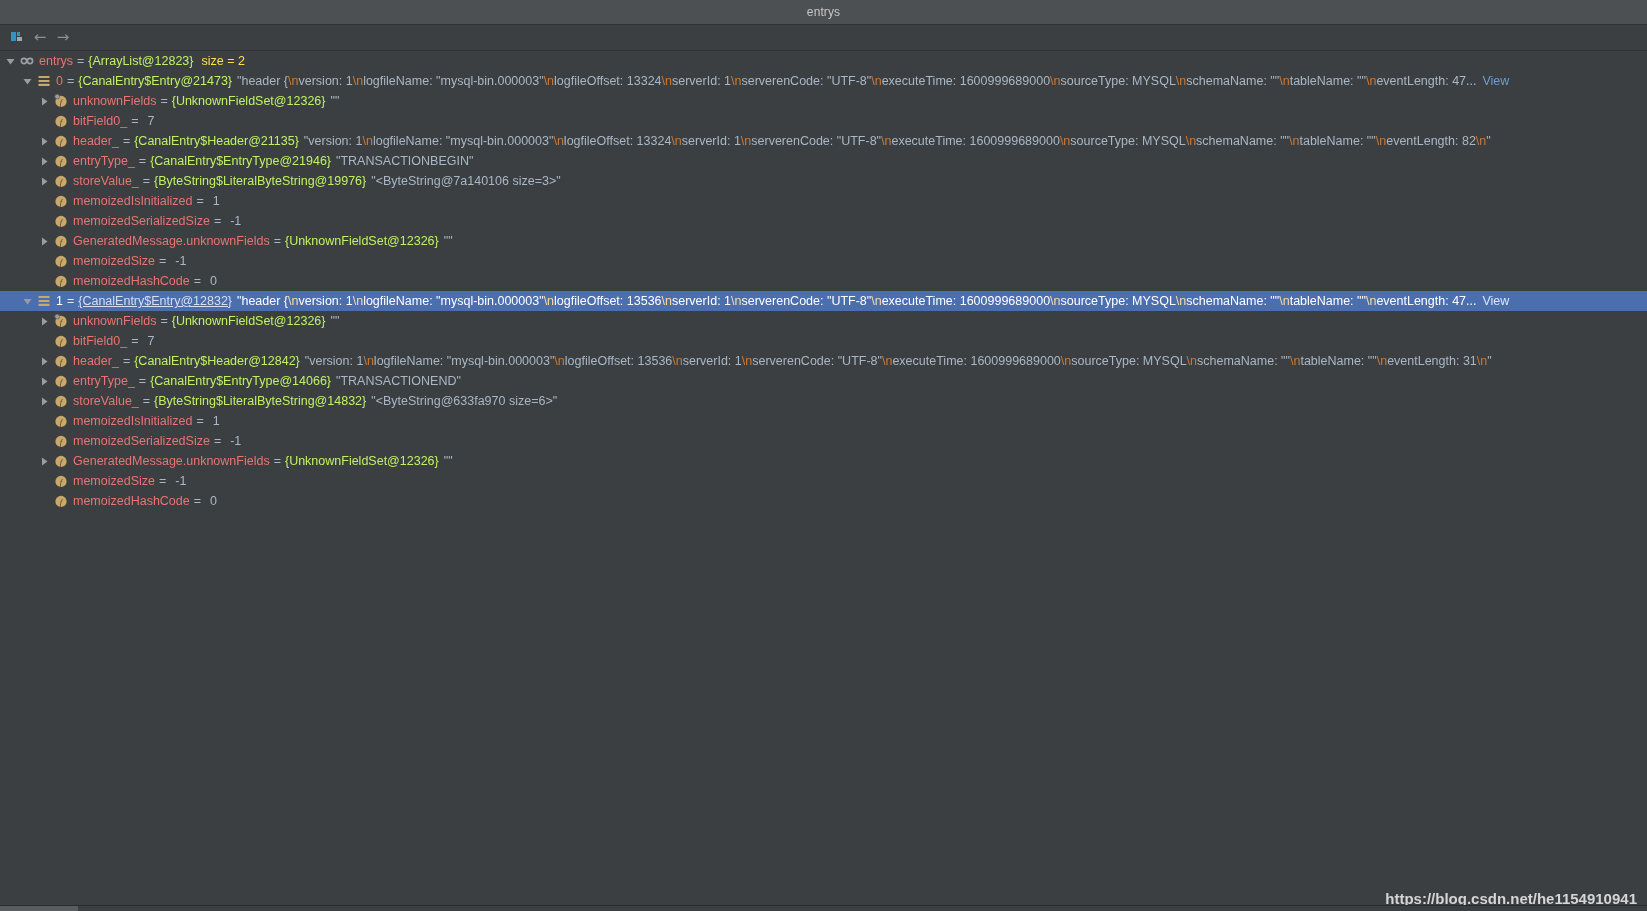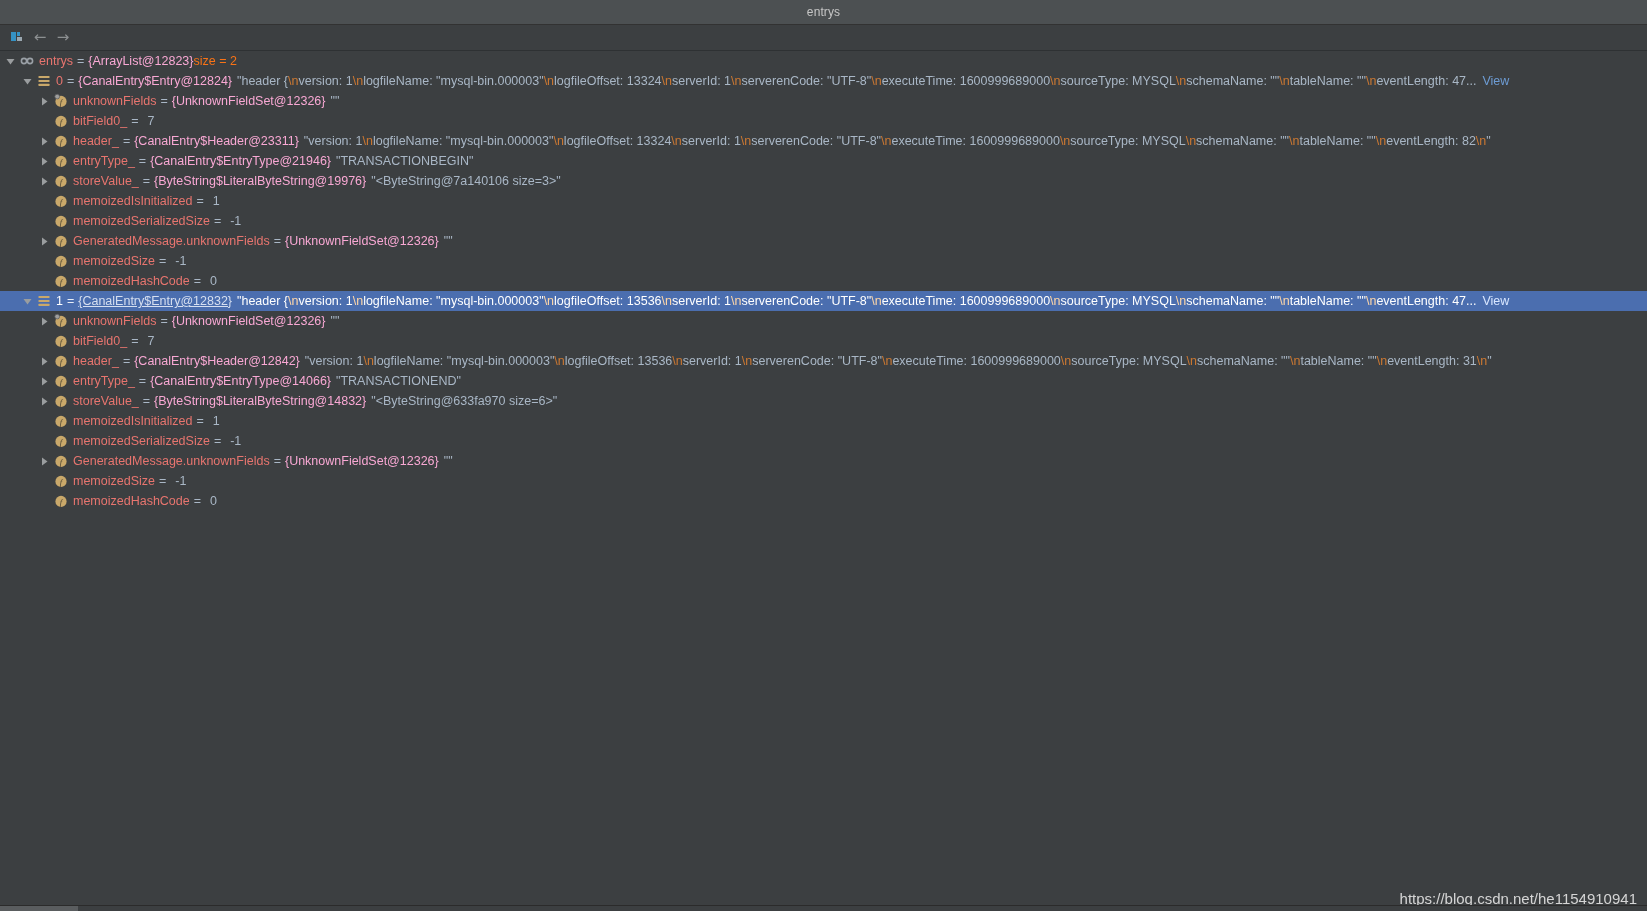--- a/index.html
+++ b/index.html
@@ -103,39 +103,40 @@
     justify-content: center;
     position: relative;
   }
   .icon svg { display: block; }
 
   
   .nm      { color: #e8756f; }                 
   .selected .nm { color: #ffffff; }
   .eq      { color: #a9b7c6; padding: 0 4px; }
   .selected .eq { color: #e8eef7; }
-  .type    { color: #f9a8d4; }                 
+  .type    { color: #bef264; }                 
   .selected .type { color: #d6dff0; text-decoration: underline; }
   .val     { color: #a9b7c6; }                 
   .selected .val { color: #ffffff; }
   .esc     { color: #cc7832; }                 
   .selected .esc { color: #ffd7a8; }
-  .sizelbl { color: #f97316; margin-left: 0; }
+  .sizelbl { color: #fde047; margin-left: 8px; }
   .gap     { display: inline-block; width: 5px; }
   .viewlnk { color: #6d9cd4; margin-left: 6px; }
   .selected .viewlnk { color: #d8e6ff; }
 
   
   #watermark {
     position: absolute;
     right: 10px;
     bottom: 4px;
     font-size: 15px;
     color: #d5d5d5;
     font-family: "Liberation Sans", sans-serif;
+    font-weight: bold;
   }
   #statusbar {
     position: absolute;
     left: 0;
     bottom: 0;
     height: 5px;
     width: 100%;
     background: #3c3f41;
     border-top: 1px solid #2b2b2b;
   }
@@ -197,21 +198,21 @@
       </span>
       <span class="icon">
         <svg width="16" height="16" viewBox="0 0 16 16">
           <rect x="2.5" y="3" width="11" height="2.1" rx="0.5" fill="#c9a86a"></rect>
           <rect x="2.5" y="6.9" width="11" height="2.1" rx="0.5" fill="#c9a86a"></rect>
           <rect x="2.5" y="10.8" width="11" height="2.1" rx="0.5" fill="#c9a86a"></rect>
         </svg>
       </span>
       <span class="nm">0</span>
       <span class="eq">=</span>
-      <span class="type">{CanalEntry$Entry@12824}</span>
+      <span class="type">{CanalEntry$Entry@21473}</span>
       <span class="gap"></span>
       <span class="val">"header {</span>
       <span class="esc">\n</span>
       <span class="val">  version: 1</span>
       <span class="esc">\n</span>
       <span class="val">  logfileName: "mysql-bin.000003"</span>
       <span class="esc">\n</span>
       <span class="val">  logfileOffset: 13324</span>
       <span class="esc">\n</span>
       <span class="val">  serverId: 1</span>
@@ -275,21 +276,21 @@
         </svg>
       </span>
       <span class="icon">
         <svg width="16" height="16" viewBox="0 0 16 16">
           <circle cx="8" cy="8.4" r="5.6" fill="#c9a86a"></circle>
           <text x="8" y="11.6" font-family="Liberation Serif, serif" font-size="8.5" font-style="italic" text-anchor="middle" fill="#4a4230">f</text>
         </svg>
       </span>
       <span class="nm">header_</span>
       <span class="eq">=</span>
-      <span class="type">{CanalEntry$Header@23311}</span>
+      <span class="type">{CanalEntry$Header@21135}</span>
       <span class="gap"></span>
       <span class="val">"version: 1</span>
       <span class="esc">\n</span>
       <span class="val">logfileName: "mysql-bin.000003"</span>
       <span class="esc">\n</span>
       <span class="val">logfileOffset: 13324</span>
       <span class="esc">\n</span>
       <span class="val">serverId: 1</span>
       <span class="esc">\n</span>
       <span class="val">serverenCode: "UTF-8"</span>

